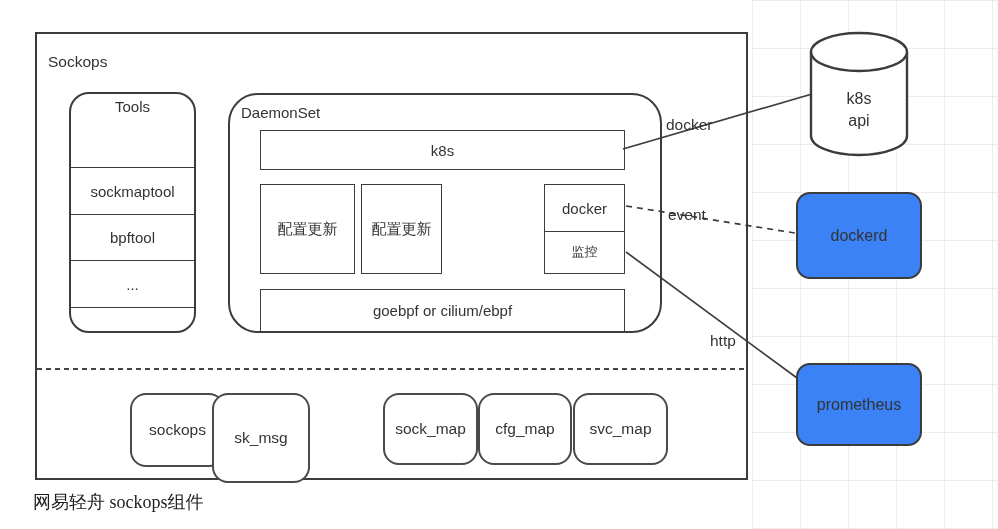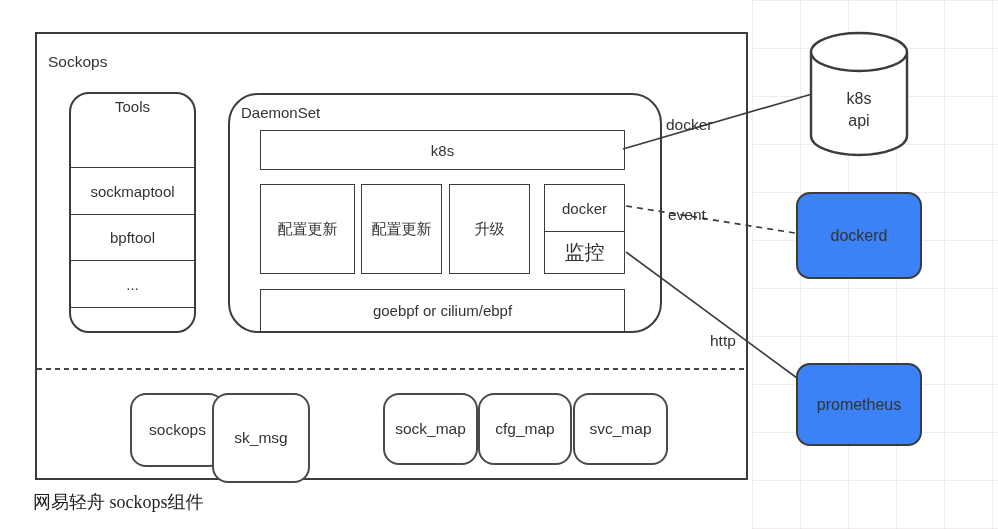--- a/index.html
+++ b/index.html
@@ -34,21 +34,21 @@
   .daemonset{left:228px;top:93px;width:434px;height:240px;border-radius:30px;z-index:2;}
   .ds-title{position:absolute;left:11px;top:9px;font-size:15px;}
   .ds-child{position:absolute;box-sizing:border-box;border:1.6px solid #3c3c3c;background:#fff;
             display:flex;align-items:center;justify-content:center;font-size:15px;text-align:center;}
   .k8s-bar{left:30px;top:35px;width:365px;height:40px;}
   .mod1{left:30px;top:89px;width:95px;height:90px;}
   .mod2{left:131px;top:89px;width:81px;height:90px;}
   .mod3{left:219px;top:89px;width:81px;height:90px;}
   .dockercol{left:314px;top:89px;width:81px;height:90px;border:1.6px solid #3c3c3c;position:absolute;box-sizing:border-box;background:#fff;}
   .dockercell{height:46px;box-sizing:border-box;display:flex;align-items:center;justify-content:center;font-size:15px;}
-  .monitorcell{height:41px;box-sizing:border-box;border-top:1.6px solid #3c3c3c;display:flex;align-items:center;justify-content:center;font-size:20px;}
+  .monitorcell{height:41px;box-sizing:border-box;border-top:1.6px solid #3c3c3c;display:flex;align-items:center;justify-content:center;font-size:13px;}
   .ebpf-bar{left:30px;top:194px;width:365px;height:43px;}
 
   
   .bbox{position:absolute;box-sizing:border-box;border:2px solid #4a4a4a;border-radius:16px;
         background:#fff;display:flex;align-items:center;justify-content:center;font-size:15.5px;z-index:2;}
 
   
   .extbox{position:absolute;box-sizing:border-box;border:2px solid #3c3c3c;border-radius:14px;
           background:#3b82f6;display:flex;align-items:center;justify-content:center;font-size:16px;z-index:2;}
   .dockerd{left:796px;top:192px;width:126px;height:87px;}
@@ -81,21 +81,20 @@
   <div class="tools-row r2">bpftool</div>
   <div class="tools-row">...</div>
   <div class="tools-row empty"></div>
 </div>
 
 <div class="box daemonset">
   <div class="ds-title">DaemonSet</div>
   <div class="ds-child k8s-bar">k8s</div>
   <div class="ds-child mod1">配置更新</div>
   <div class="ds-child mod2">配置更新</div>
-  <div class="ds-child mod3">升级</div>
   <div class="dockercol">
     <div class="dockercell">docker</div>
     <div class="monitorcell">监控</div>
   </div>
   <div class="ds-child ebpf-bar">goebpf or cilium/ebpf</div>
 </div>
 
 <div class="bbox" style="left:130px;top:393px;width:95px;height:74px;">sockops</div>
 <div class="bbox" style="left:212px;top:393px;width:98px;height:90px;">sk_msg</div>
 <div class="bbox" style="left:383px;top:393px;width:95px;height:72px;">sock_map</div>

